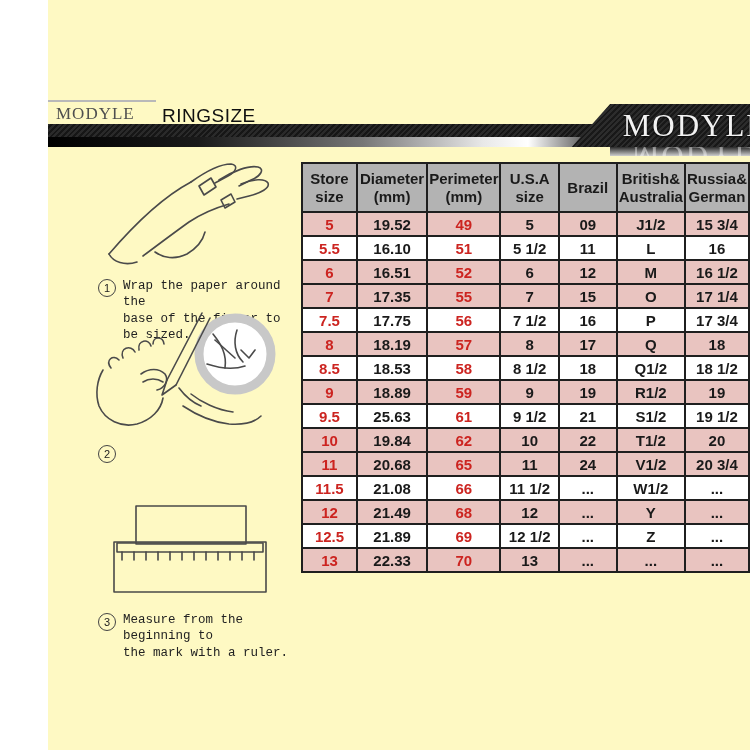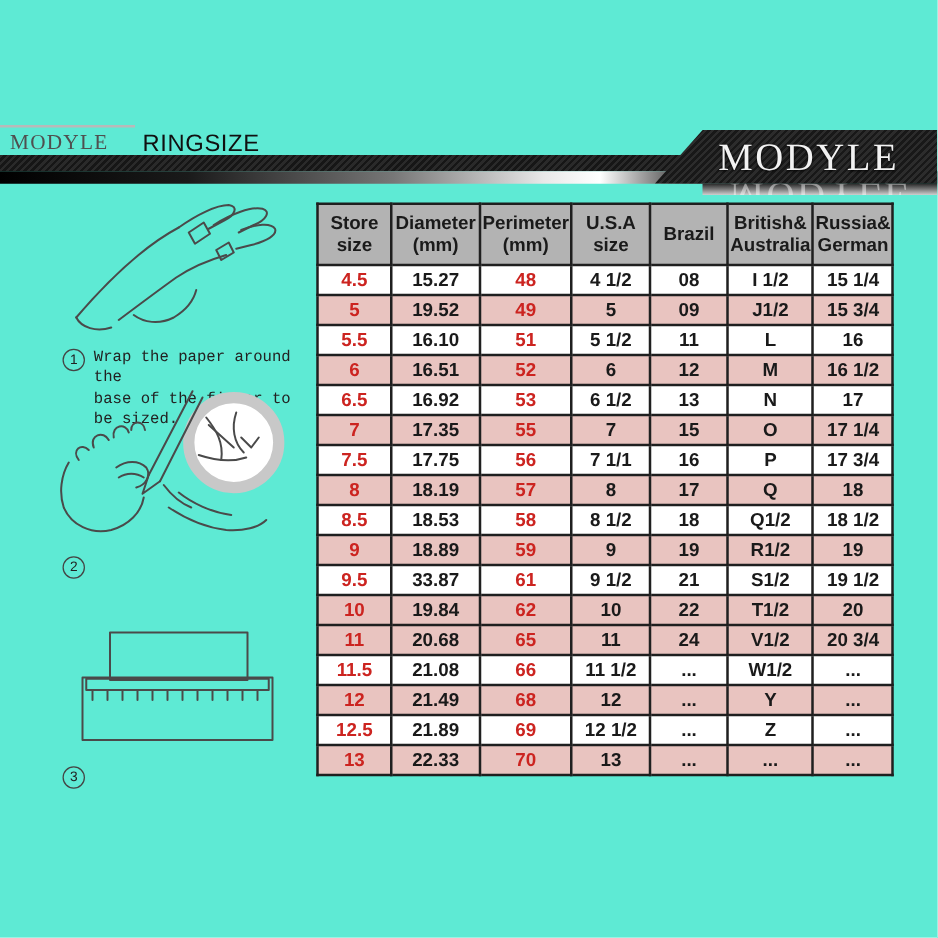--- a/index.html
+++ b/index.html
@@ -1,18 +1,18 @@
 <!DOCTYPE html>
 <html style="--red: #cc2420; --gray: #b3b3b3; --pink: #e9c4c0; --white: #ffffff; --border: #1f1f1f; --text: #1a1a1a;"><head>
 <meta charset="utf-8">
 <style>
   html,body{margin:0;padding:0;}
   body{width:750px;height:750px;background:#fff;overflow:hidden;
        font-family:"Liberation Sans",sans-serif;position:relative;}
-  .page{position:absolute;inset:0;background:#5eead4;}
+  .page{position:absolute;inset:0;background:#fef9c3;margin-left:48px;}
 
   
   .brand-small{position:absolute;left:8px;top:104px;
     font-family:"Liberation Serif",serif;font-size:17px;color:#4f4f4f;
     letter-spacing:1px;}
   .page-label{position:absolute;left:114px;top:105px;
     font-size:19px;font-weight:normal;color:#101010;letter-spacing:.5px;}
   .top-sliver{position:absolute;left:0;top:100px;width:108px;height:2px;background:#b9b9b9;}
   .bar-dark{position:absolute;left:0;top:124px;width:600px;height:13px;z-index:1;
     background:repeating-linear-gradient(135deg,#2a2a2a 0 2px,#161616 2px 4px);}
@@ -127,20 +127,22 @@
       <line x1="74" y1="50" x2="74" y2="58"></line>
     <line x1="86" y1="50" x2="86" y2="58"></line>
       <line x1="98" y1="50" x2="98" y2="58"></line>
     <line x1="110" y1="50" x2="110" y2="58"></line>
       <line x1="122" y1="50" x2="122" y2="58"></line>
     <line x1="134" y1="50" x2="134" y2="58"></line>
       <line x1="146" y1="50" x2="146" y2="58"></line>
   </svg>
   <div class="caption" style="left:50px;top:612px;width:205px">
     <span class="step-num">3</span>
+    <span class="step-text">Measure from the beginning to
+the mark with a ruler.</span>
   </div>
 
   <table class="size-table">
     <colgroup>
       <col style="width:59px">
         <col style="width:71px">
         <col style="width:67px">
       <col style="width:63px">
         <col style="width:62px">
         <col style="width:68px">
@@ -157,29 +159,20 @@
         <th>U.S.A
 size</th>
         <th>Brazil</th>
         <th>British&amp;
 Australia</th>
         <th>Russia&amp;
 German</th>
       </tr>
     </thead>
     <tbody>
-        <tr>
-          <td class="red">4.5</td>
-          <td>15.27</td>
-          <td class="red">48</td>
-          <td>4 1/2</td>
-          <td>08</td>
-          <td>I 1/2</td>
-          <td>15 1/4</td>
-        </tr>
         <tr class="pink">
           <td class="red">5</td>
           <td>19.52</td>
           <td class="red">49</td>
           <td>5</td>
           <td>09</td>
           <td>J1/2</td>
           <td>15 3/4</td>
         </tr>
         <tr>
@@ -193,43 +186,34 @@
         </tr>
         <tr class="pink">
           <td class="red">6</td>
           <td>16.51</td>
           <td class="red">52</td>
           <td>6</td>
           <td>12</td>
           <td>M</td>
           <td>16 1/2</td>
         </tr>
-        <tr>
-          <td class="red">6.5</td>
-          <td>16.92</td>
-          <td class="red">53</td>
-          <td>6 1/2</td>
-          <td>13</td>
-          <td>N</td>
-          <td>17</td>
-        </tr>
         <tr class="pink">
           <td class="red">7</td>
           <td>17.35</td>
           <td class="red">55</td>
           <td>7</td>
           <td>15</td>
           <td>O</td>
           <td>17 1/4</td>
         </tr>
         <tr>
           <td class="red">7.5</td>
           <td>17.75</td>
           <td class="red">56</td>
-          <td>7 1/1</td>
+          <td>7 1/2</td>
           <td>16</td>
           <td>P</td>
           <td>17 3/4</td>
         </tr>
         <tr class="pink">
           <td class="red">8</td>
           <td>18.19</td>
           <td class="red">57</td>
           <td>8</td>
           <td>17</td>
@@ -249,21 +233,21 @@
           <td class="red">9</td>
           <td>18.89</td>
           <td class="red">59</td>
           <td>9</td>
           <td>19</td>
           <td>R1/2</td>
           <td>19</td>
         </tr>
         <tr>
           <td class="red">9.5</td>
-          <td>33.87</td>
+          <td>25.63</td>
           <td class="red">61</td>
           <td>9 1/2</td>
           <td>21</td>
           <td>S1/2</td>
           <td>19 1/2</td>
         </tr>
         <tr class="pink">
           <td class="red">10</td>
           <td>19.84</td>
           <td class="red">62</td>

